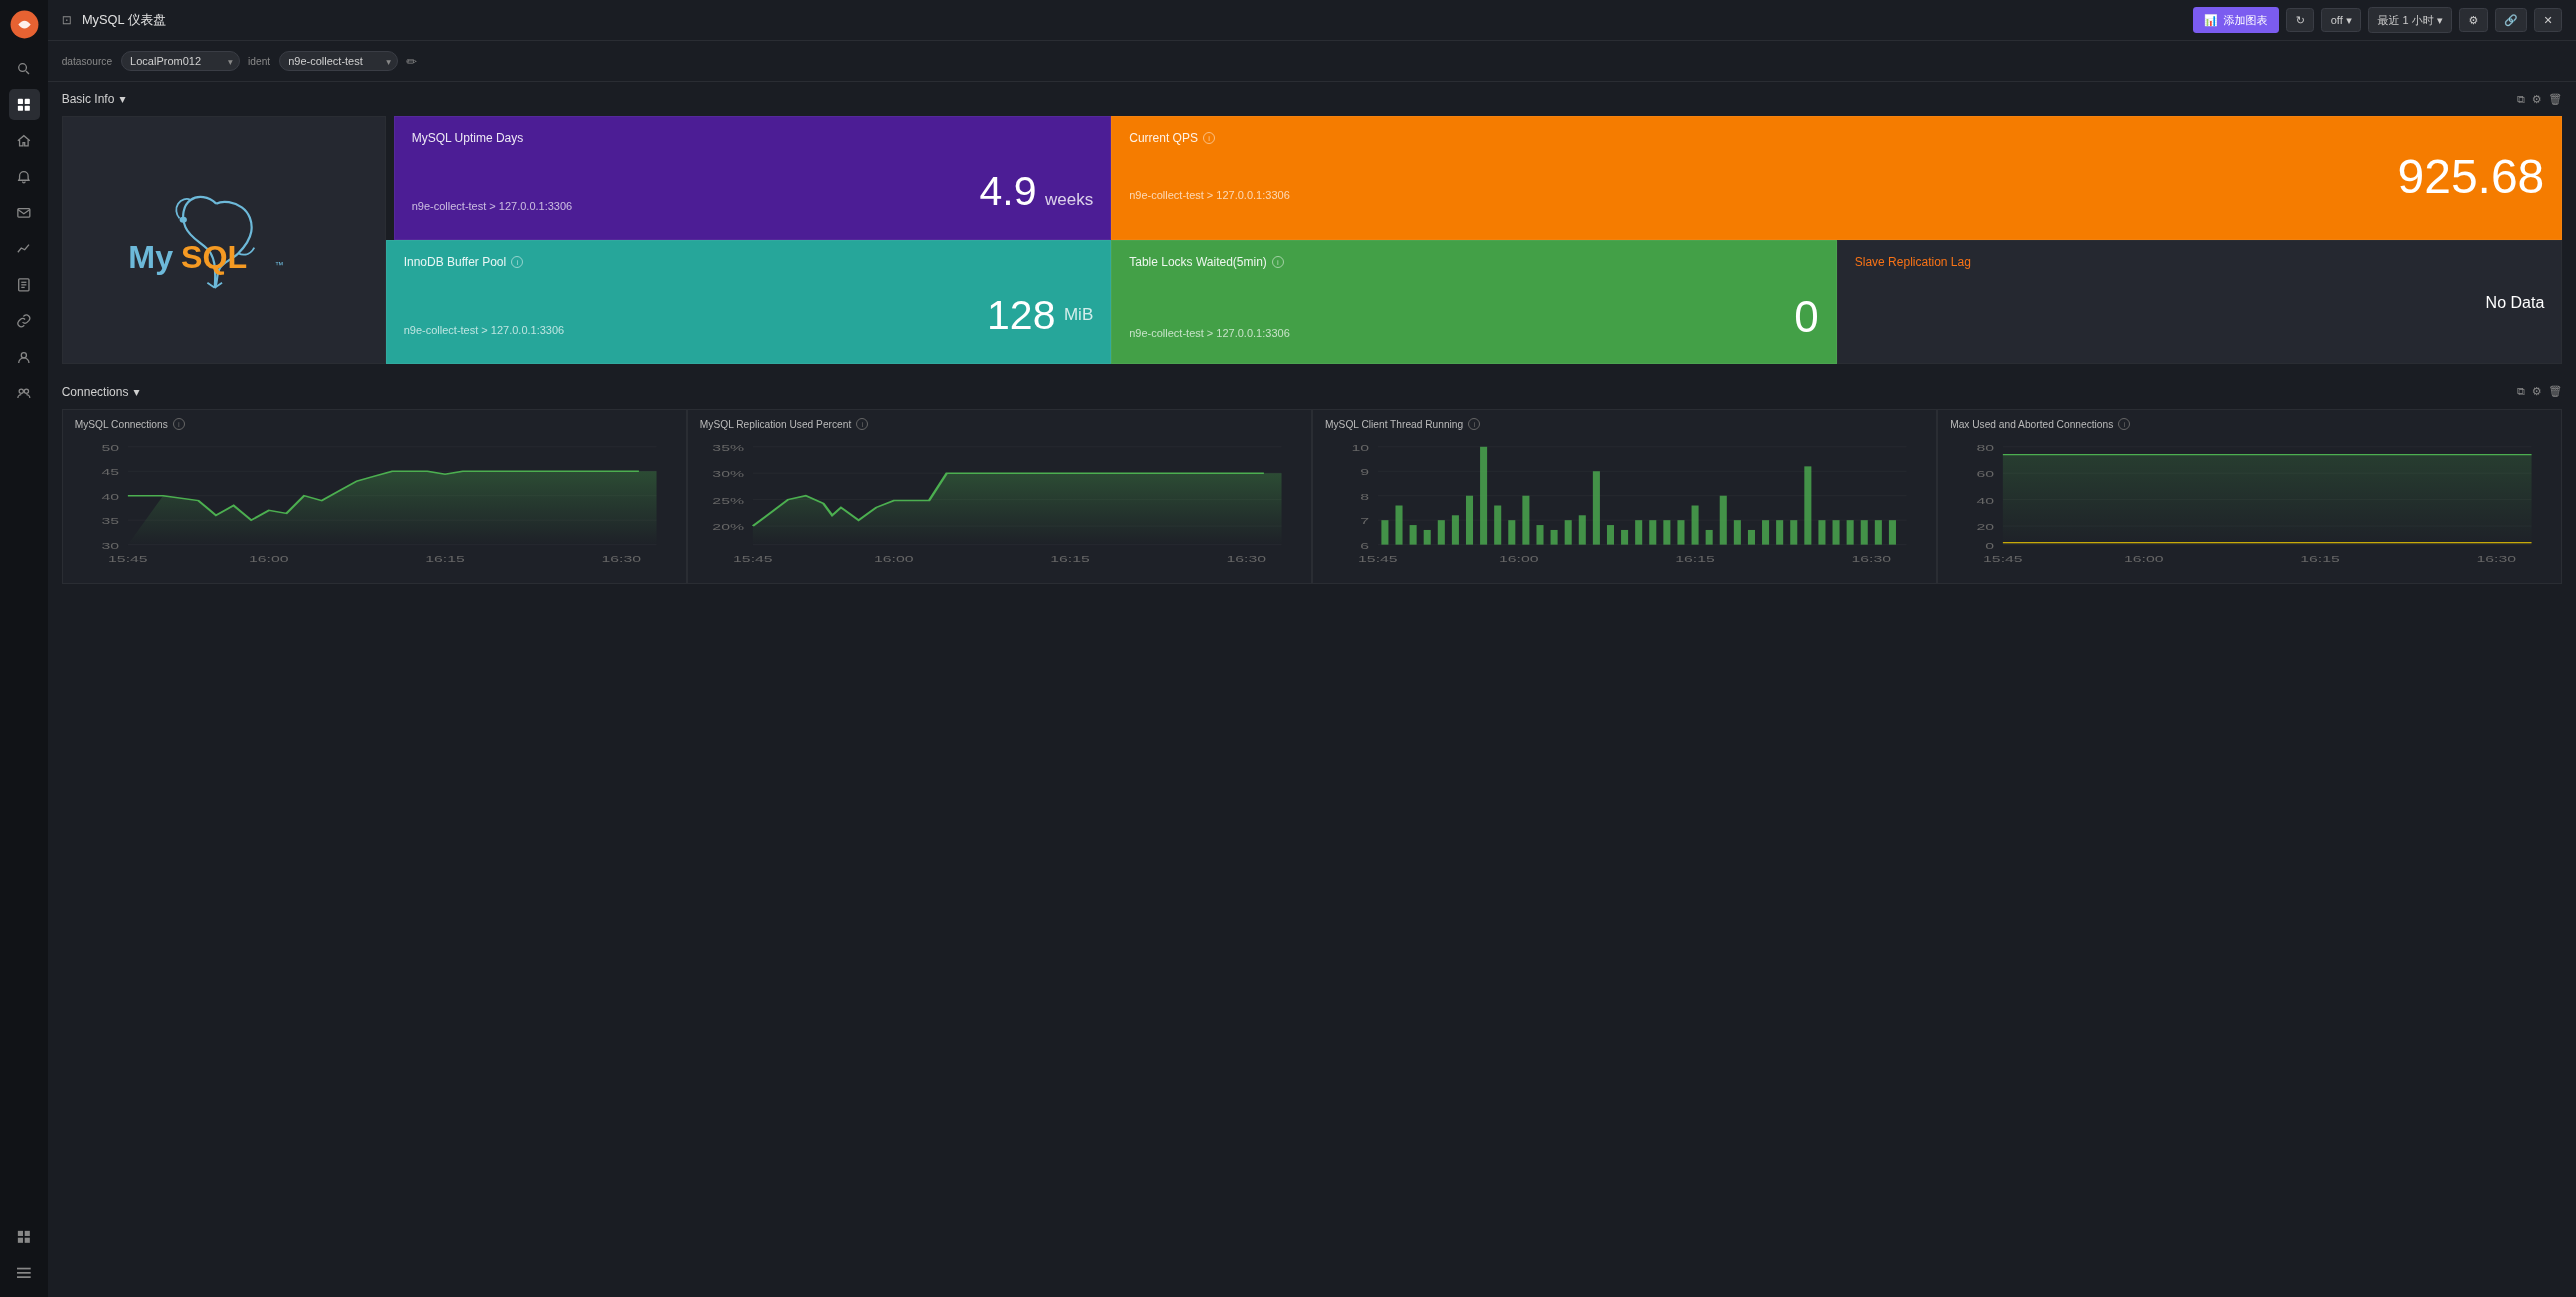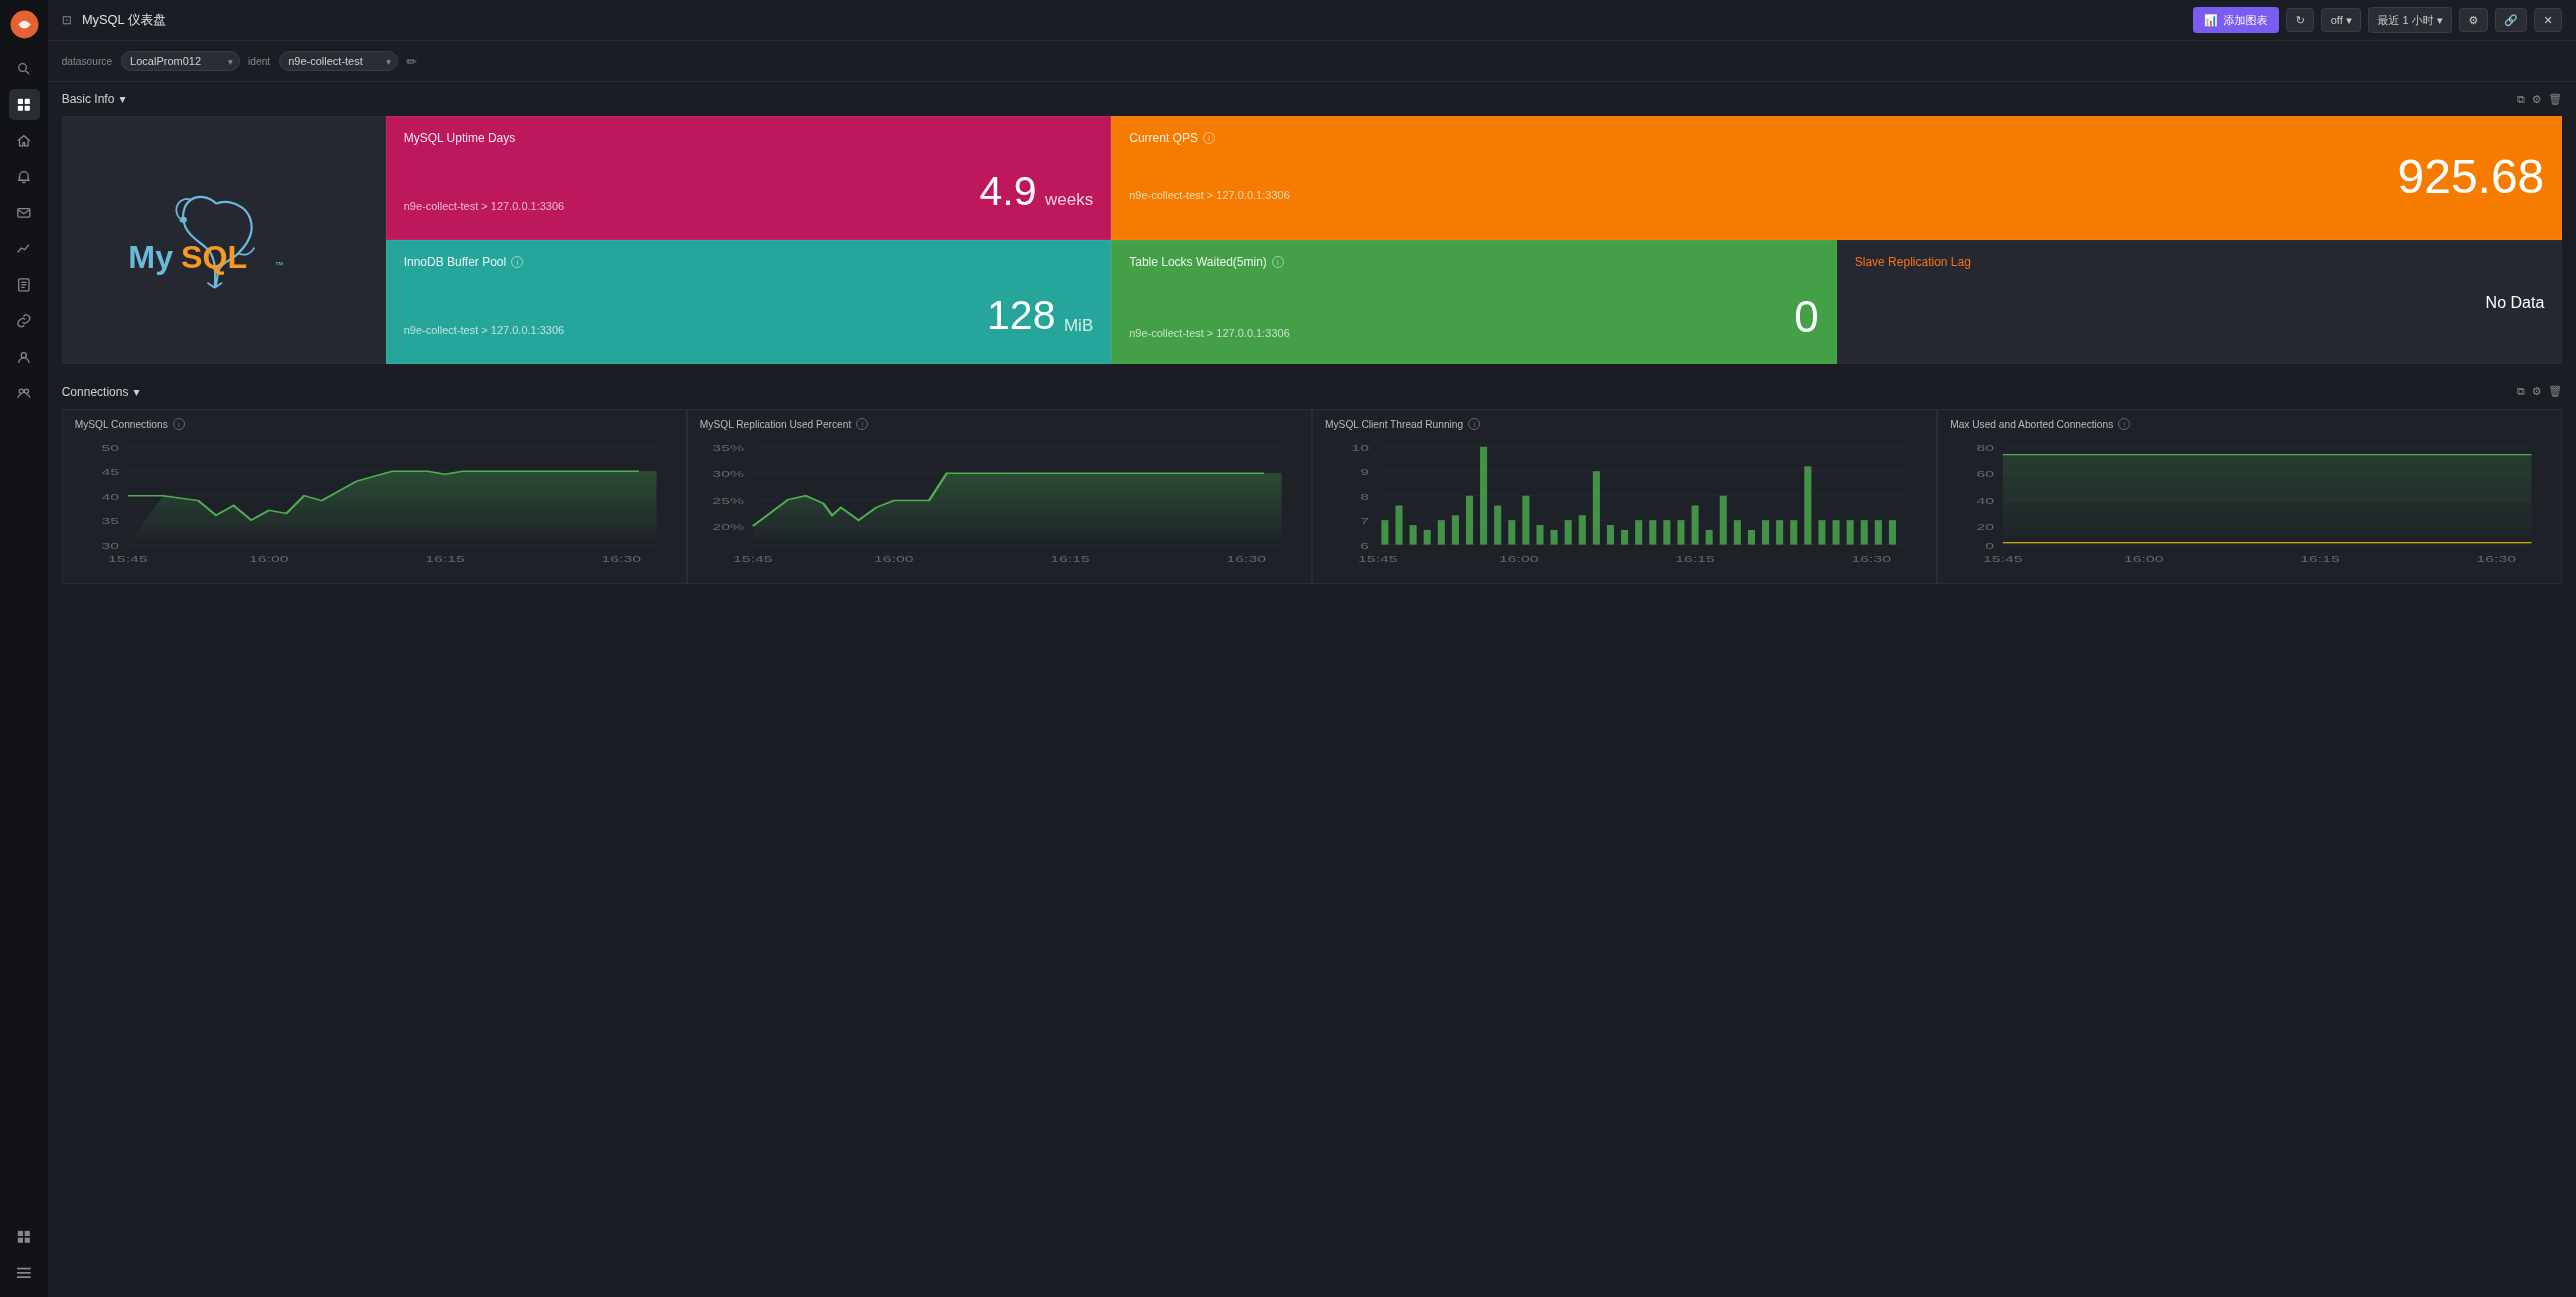--- a/index.html
+++ b/index.html
@@ -199,21 +199,22 @@
 
     .stat-card {
       border: 0.9px solid rgba(255,255,255,0.05);
       padding: 13.7px 17px;
       display: flex;
       flex-direction: column;
       gap: 25.6px;
       min-height: 124px;
     }
     .stat-card.green {
-      background: #be185d;
+      background: #4c1d95;
+      margin-left: 8px;
     }
     .stat-card.orange {
       background: #f57c00;
     }
     .stat-card.teal {
       background: #26a69a;
     }
     .stat-card.green2 {
       background: #43a047;
     }
@@ -520,21 +521,21 @@
           </div>
         </div>
 
         <div class="stat-card teal">
           <div class="stat-card-title">
             <span>InnoDB Buffer Pool</span>
             <span class="info-icon">i</span>
           </div>
           <div class="stat-card-body">
             <span class="stat-card-instance">n9e-collect-test &gt; 127.0.0.1:3306</span>
-            <span style="display:flex; align-items:flex-end; gap:5.1px;">
+            <span style="display:flex; align-items:center; gap:5.1px;">
               <span class="stat-card-value">128</span>
               <span class="stat-card-unit">MiB</span>
             </span>
           </div>
         </div>
 
         <div class="stat-card green2">
           <div class="stat-card-title">
             <span>Table Locks Waited(5min)</span>
             <span class="info-icon">i</span>

